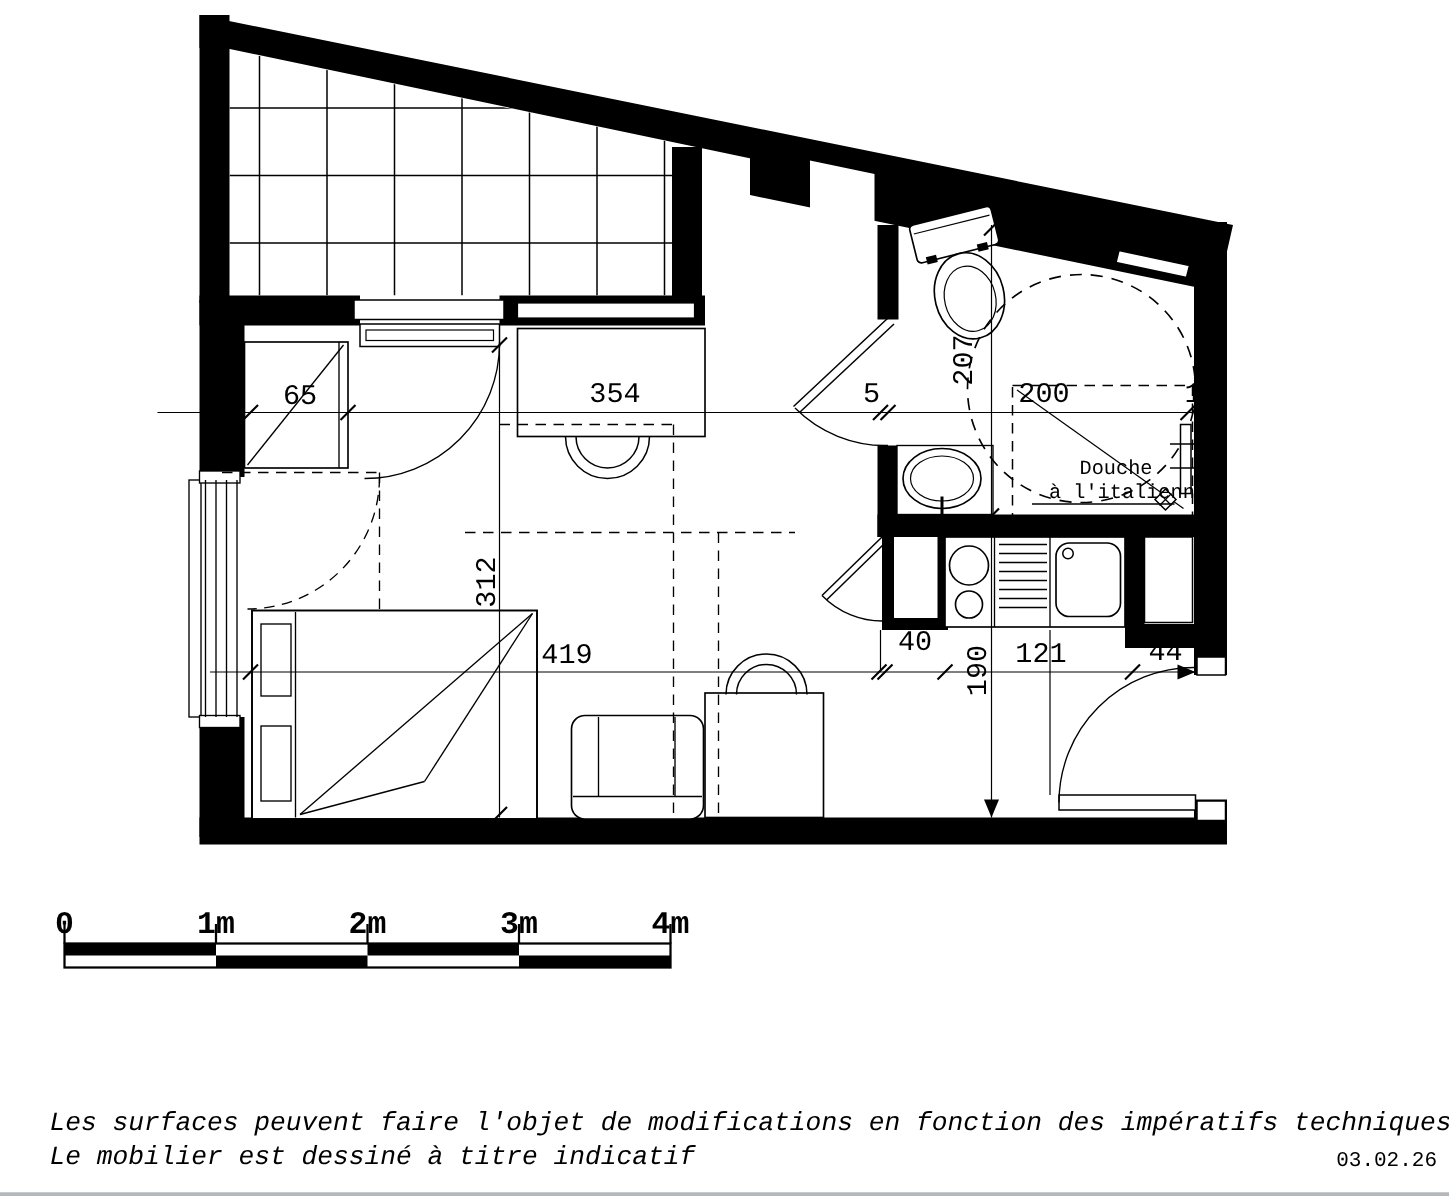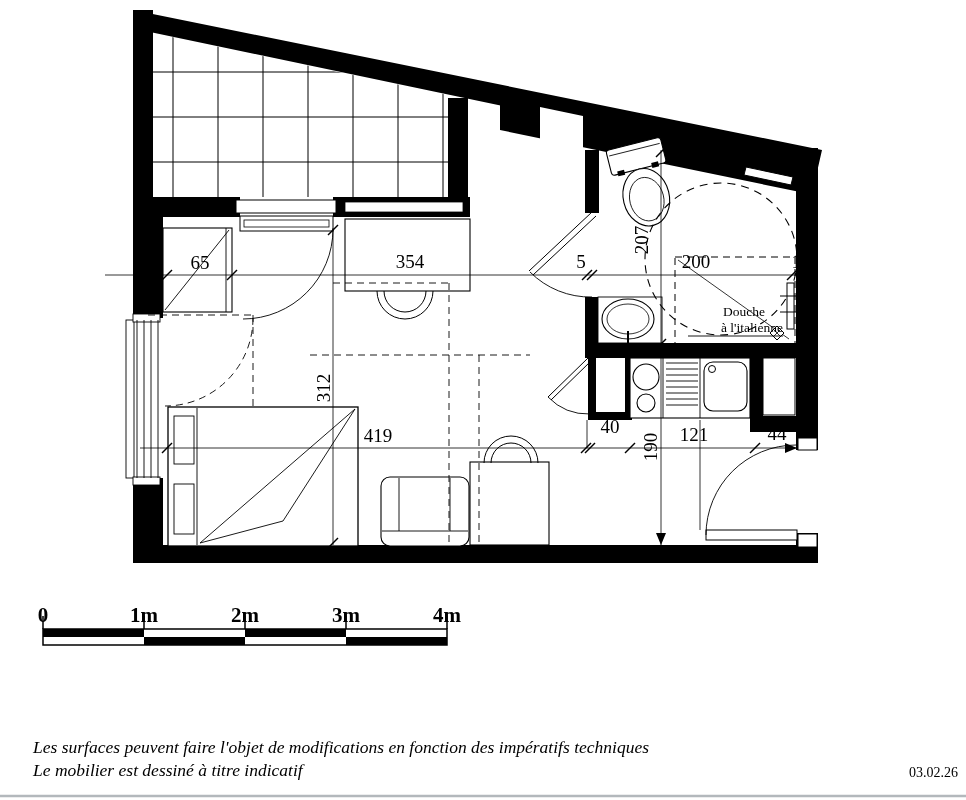--- a/index.html
+++ b/index.html
@@ -1,17 +1,17 @@
 <!DOCTYPE html>
 <html><head>
 <meta charset="utf-8">
 <style>
   html,body{margin:0;padding:0;background:#fff;}
   .sheet{position:relative;width:966px;height:800px;background:#ffffff;overflow:hidden;
-         font-family:Liberation Serif, serif;}
+         font-family:Liberation Mono, monospace;}
   svg{position:absolute;top:0;left:0;}
   text{fill:#000;}
   .dim{font-size:19px;}
   .scale-label{font-size:21px;font-weight:bold;}
   .shower-label{font-size:13.5px;}
   .note{font-size:17.5px;font-style:italic;}
   .date{font-size:14px;}
 </style>
 </head>
 <body>

